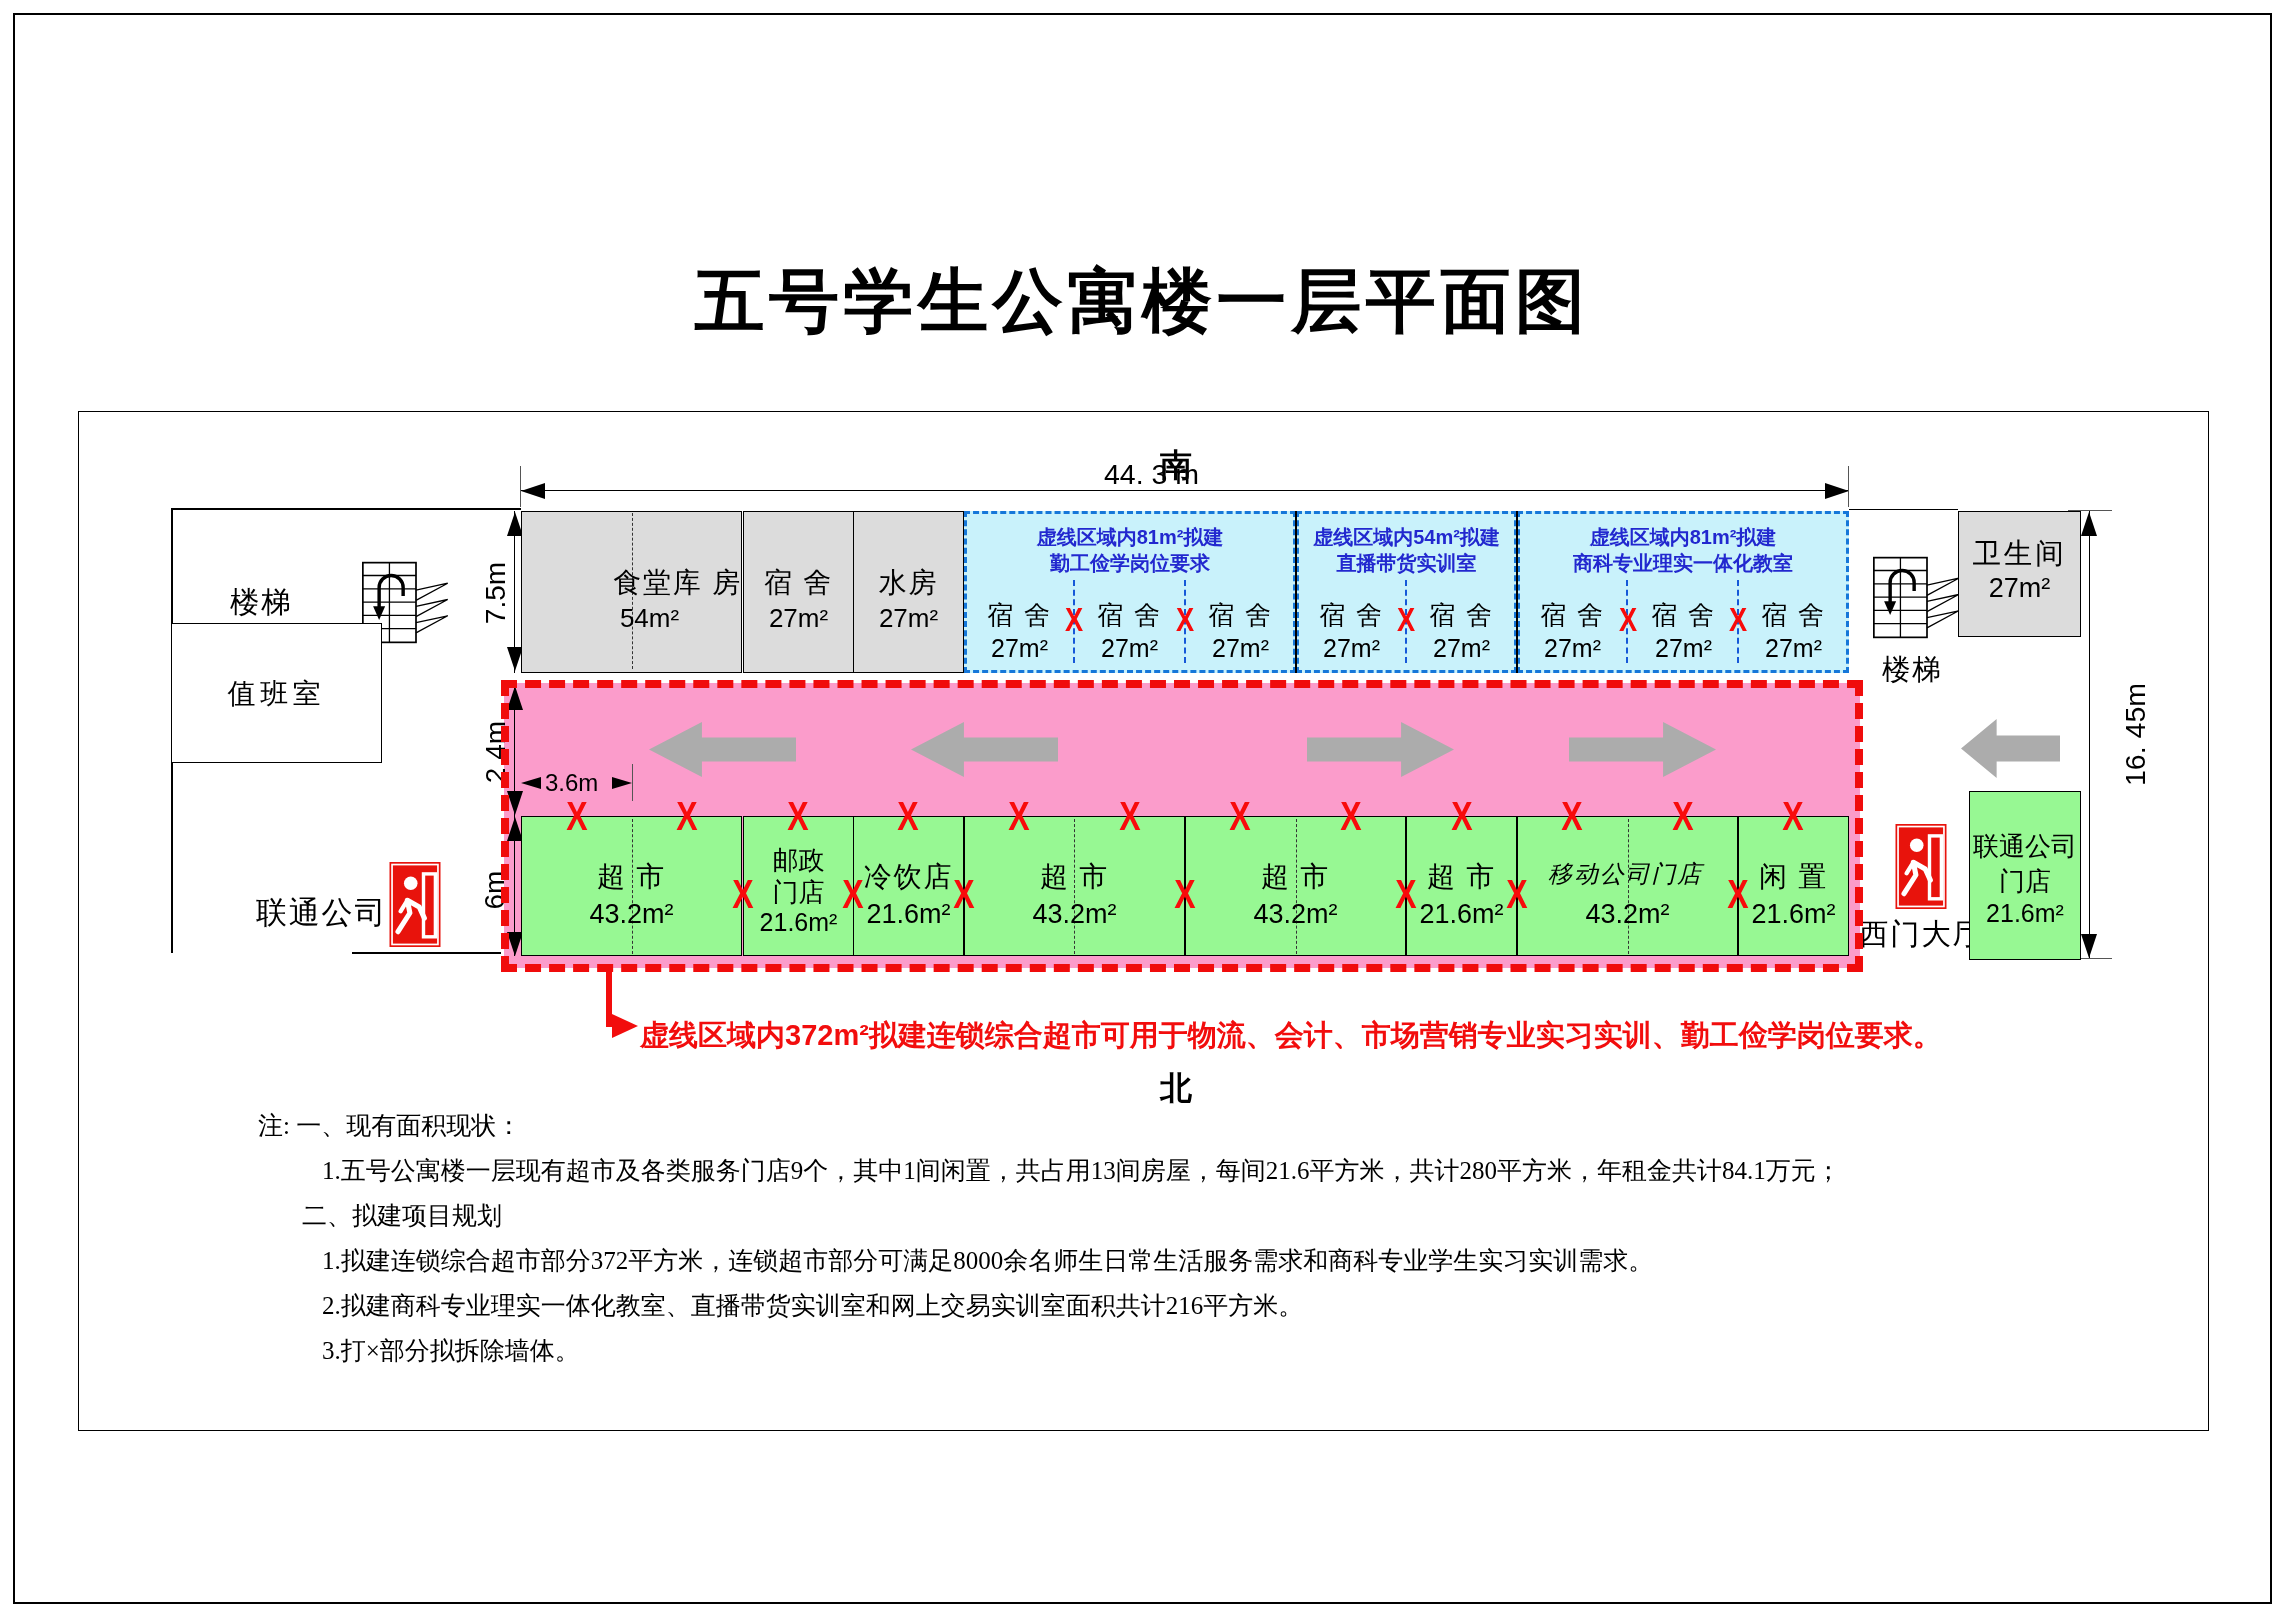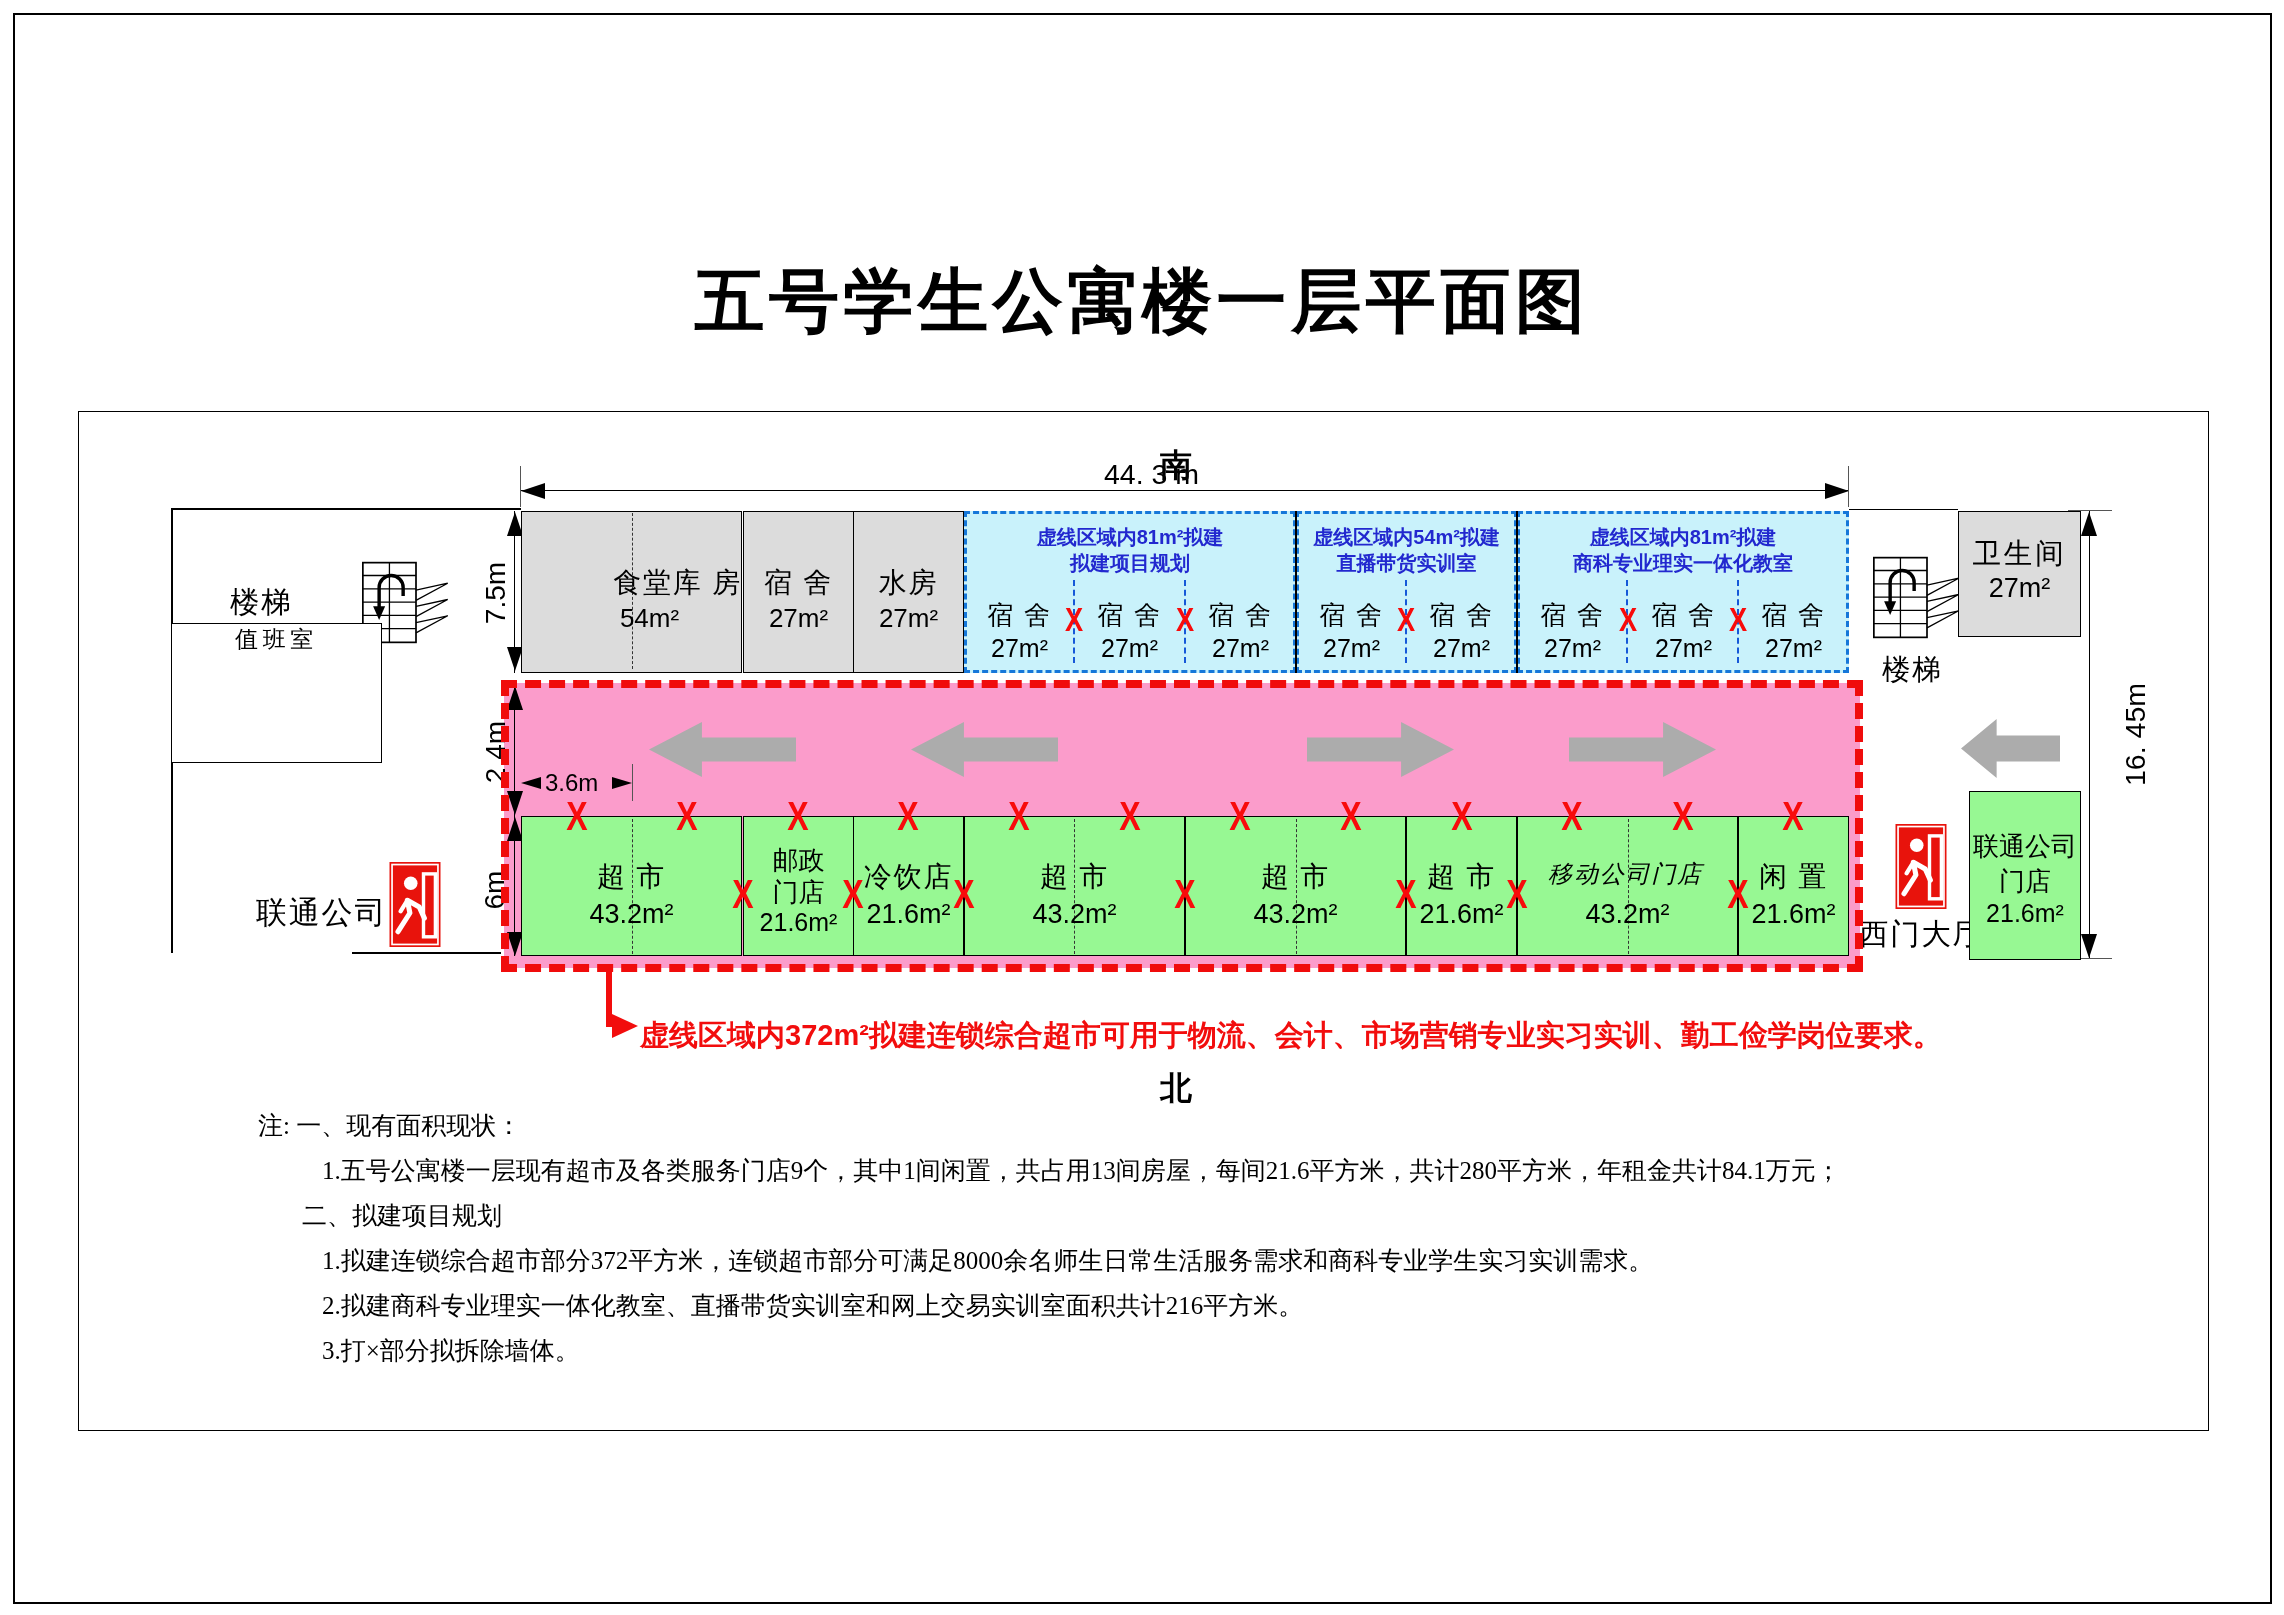--- a/index.html
+++ b/index.html
@@ -41,21 +41,21 @@
   #pink-fill{left:504px;top:683px;width:1356px;height:285px;background:#FB9CCB;z-index:1;}
   #annotation{left:640px;top:1016px;width:1472px;color:#F20D0D;font-weight:bold;font-size:29px;z-index:41;}
   #leader-v{left:606px;top:971px;width:6.4px;height:56px;background:#F20D0D;z-index:41;}
   #leader-head{left:612px;top:1014px;border-top:12.4px solid transparent;border-bottom:12.4px solid transparent;border-left:26px solid #F20D0D;z-index:41;}
   
   #notes{left:258px;top:1103px;width:1886px;font-family:"Liberation Serif","DejaVu Serif",serif;font-size:25px;color:#000;}
   .note-line{line-height:45px;white-space:nowrap;}
   .ind-0{padding-left:0;} .ind-1{padding-left:44px;} .ind-2{padding-left:64px;}
   
   #duty-room{left:171px;top:623px;width:209px;height:138px;border:1.8px solid #000;background:#fff;}
-  #duty-room span{display:block;text-align:center;font-size:23px;letter-spacing:4.6px;}
+  #duty-room span{display:block;text-align:center;margin-top:51px;font-size:28px;letter-spacing:4.6px;}
   .side-label{font-size:29.4px;color:#000;letter-spacing:1.8px;}
   #toilet{left:1958px;top:511px;width:121px;height:124px;background:#DCDCDC;border:1.4px solid #000;text-align:center;}
   #unicom{left:1969px;top:791px;width:110px;height:167px;background:#97F893;border:1.4px solid #000;text-align:center;}
 </style>
 </head>
 <body>
 
 <div class="abs" id="outer-frame"></div>
 <div class="abs" id="inner-frame"></div>
 
@@ -80,21 +80,21 @@
     <div class="abs rarea" style="left: 521px; top: 603px; width: 221px; text-align: center; font-size: 26px; z-index: 12; padding-left: 18px;">54m²</div>
     <div class="abs dashline" style="left: 632px; top: 513px; height: 156px; z-index: 11;"></div>
     <div class="abs room gray" style="left: 743px; top: 511px; width: 111px; height: 162px; z-index: 10;"></div>
     <div class="abs rname" style="left: 743px; top: 564px; width: 111px; text-align: center; font-size: 28px; letter-spacing: 1.8px; z-index: 12;">宿 舍</div>
     <div class="abs rarea" style="left: 743px; top: 603px; width: 111px; text-align: center; font-size: 26px; z-index: 12;">27m²</div>
     <div class="abs room gray" style="left: 853px; top: 511px; width: 111px; height: 162px; z-index: 10;"></div>
     <div class="abs rname" style="left: 853px; top: 564px; width: 111px; text-align: center; font-size: 28px; letter-spacing: 1.8px; z-index: 12;">水房</div>
     <div class="abs rarea" style="left: 853px; top: 603px; width: 111px; text-align: center; font-size: 26px; z-index: 12;">27m²</div>
     <div class="abs cyan-section" style="left: 964px; top: 511px; width: 332px; height: 162px; z-index: 9;"></div>
     <div class="abs" style="left: 964px; top: 524px; width: 332px; text-align: center; color: rgb(34, 40, 207); font-weight: bold; font-size: 20px; z-index: 12;">虚线区域内81m²拟建</div>
-    <div class="abs" style="left: 964px; top: 550px; width: 332px; text-align: center; color: rgb(34, 40, 207); font-weight: bold; font-size: 20px; z-index: 12;">拟建项目规划</div>
+    <div class="abs" style="left: 964px; top: 550px; width: 332px; text-align: center; color: rgb(34, 40, 207); font-weight: bold; font-size: 20px; z-index: 12;">勤工俭学岗位要求</div>
     <div class="abs" style="left: 964px; top: 598px; width: 111px; text-align: center; font-size: 26px; letter-spacing: 1.8px; z-index: 12;">宿 舍</div>
     <div class="abs" style="left: 964px; top: 634px; width: 111px; text-align: center; font-size: 25px; z-index: 12;">27m²</div>
     <div class="abs" style="left: 1074px; top: 598px; width: 111px; text-align: center; font-size: 26px; letter-spacing: 1.8px; z-index: 12;">宿 舍</div>
     <div class="abs" style="left: 1074px; top: 634px; width: 111px; text-align: center; font-size: 25px; z-index: 12;">27m²</div>
     <div class="abs bluedash" style="left: 1073px; top: 580px; height: 83px; z-index: 11;"></div>
     <div class="abs xmark small" style="left: 1074px; top: 619px; z-index: 42;">X</div>
     <div class="abs" style="left: 1185px; top: 598px; width: 111px; text-align: center; font-size: 26px; letter-spacing: 1.8px; z-index: 12;">宿 舍</div>
     <div class="abs" style="left: 1185px; top: 634px; width: 111px; text-align: center; font-size: 25px; z-index: 12;">27m²</div>
     <div class="abs bluedash" style="left: 1184px; top: 580px; height: 83px; z-index: 11;"></div>
     <div class="abs xmark small" style="left: 1185px; top: 619px; z-index: 42;">X</div>

